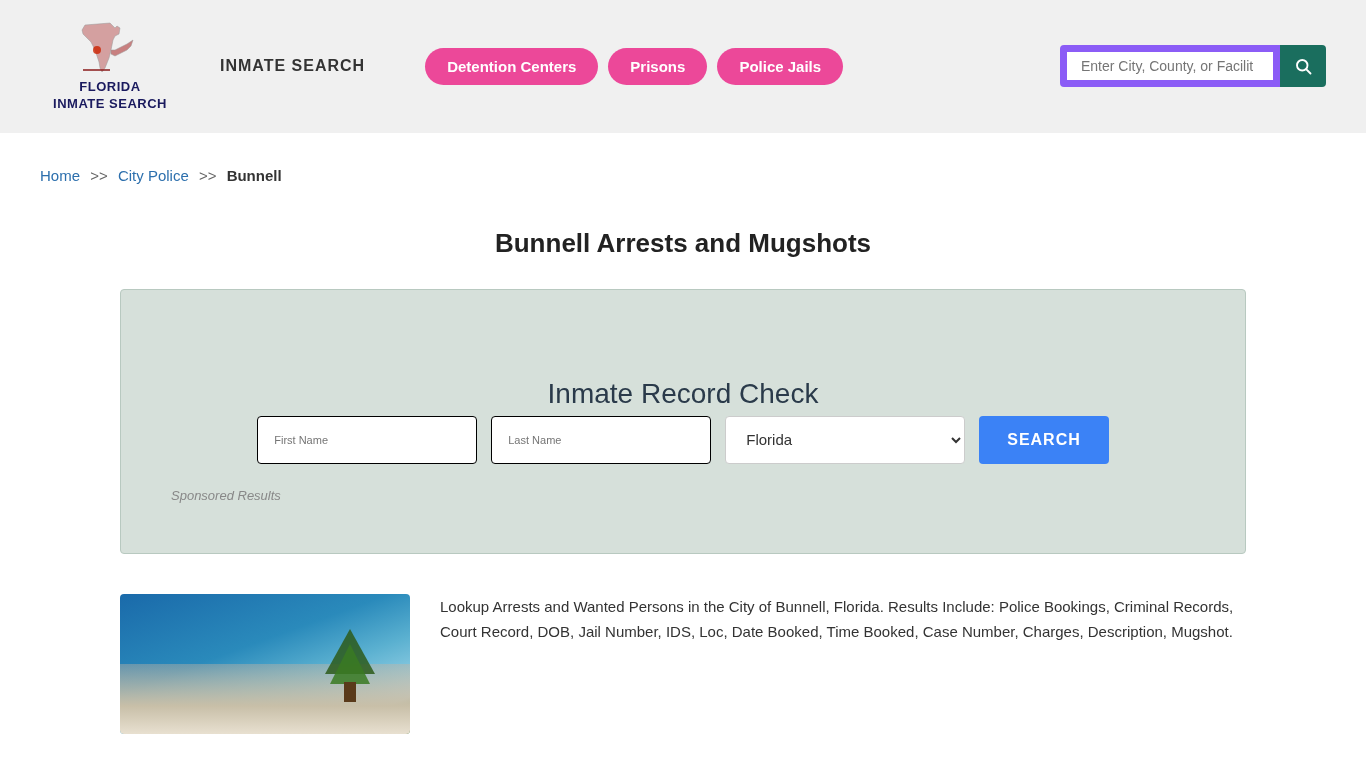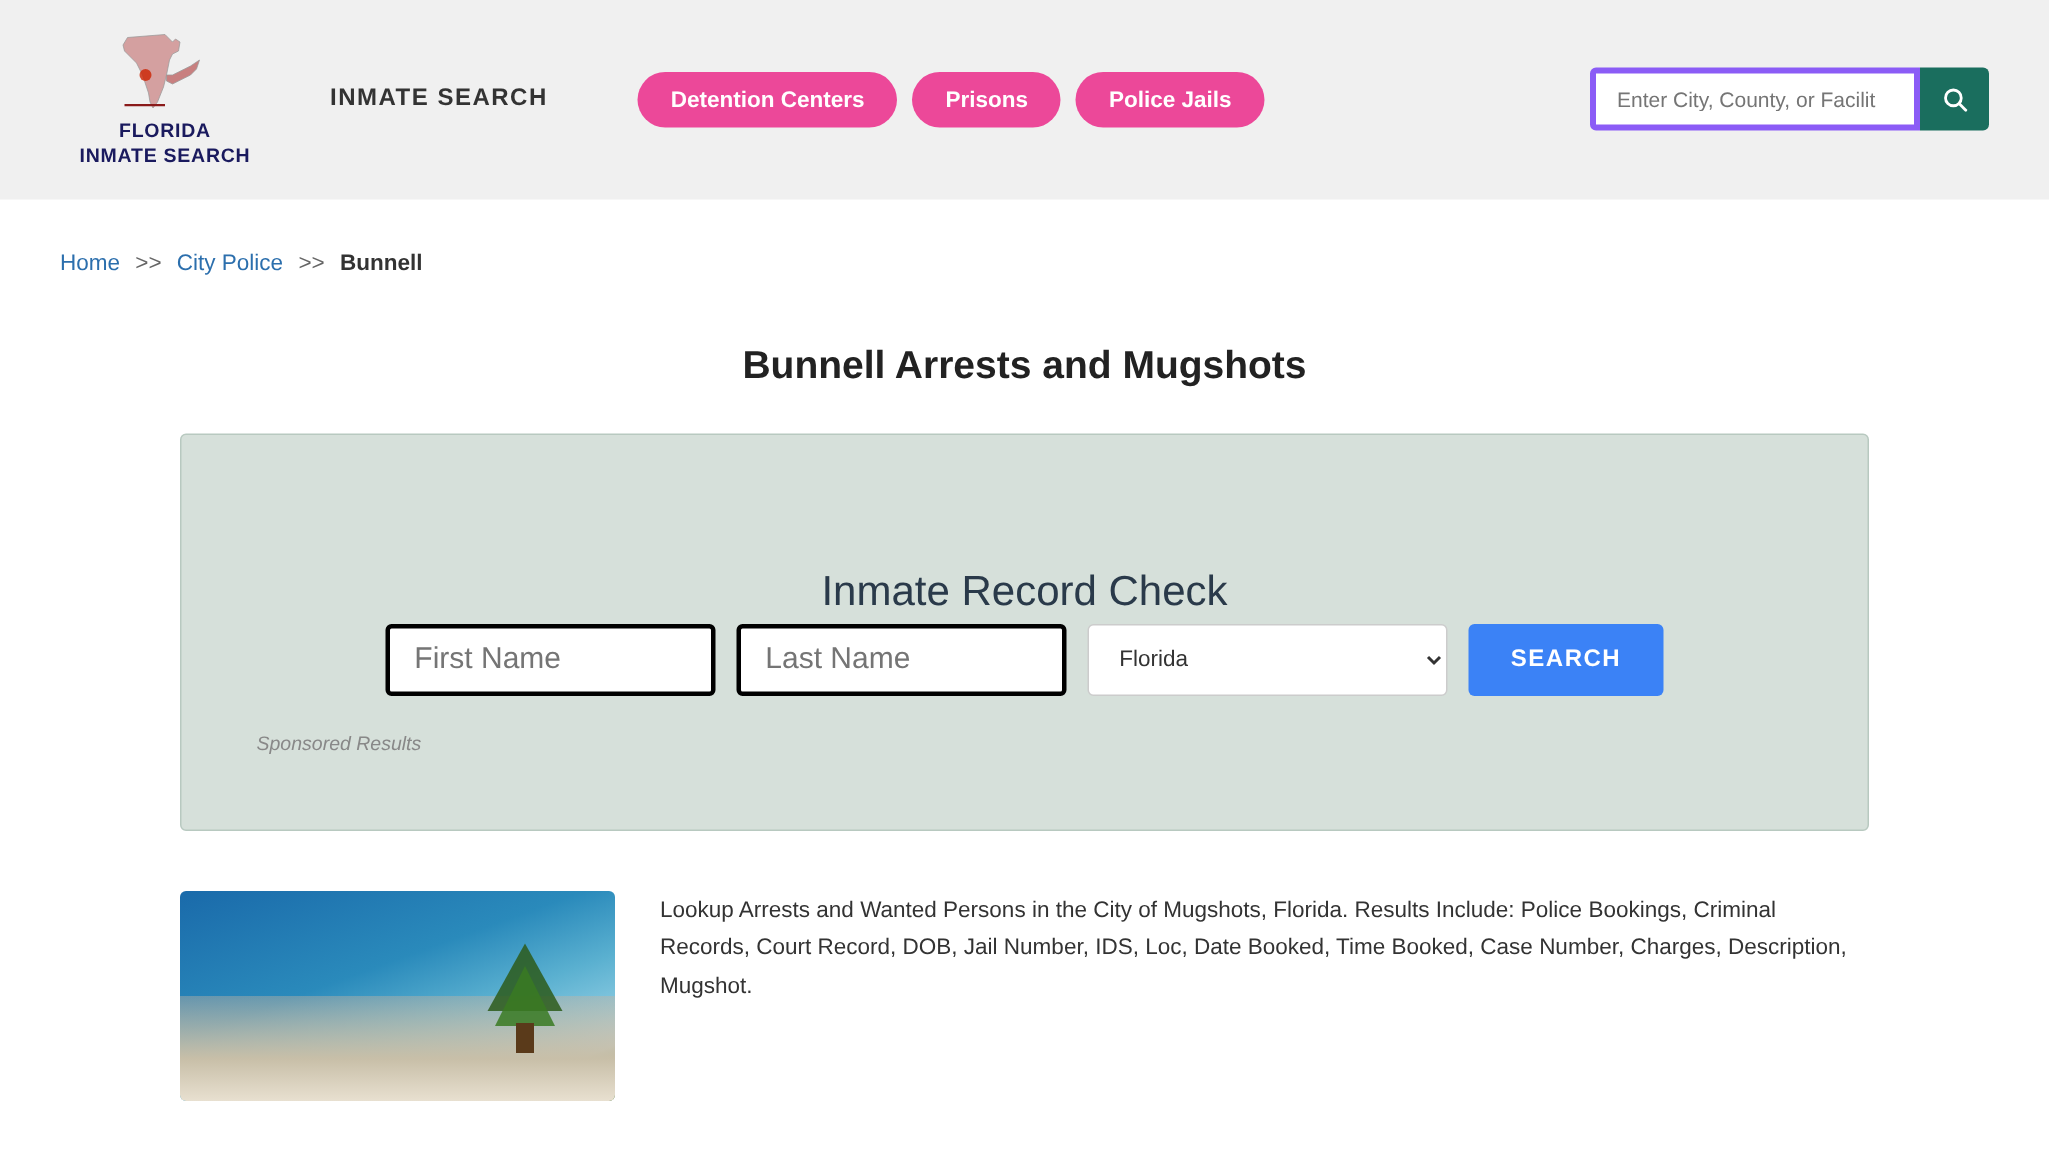--- a/index.html
+++ b/index.html
@@ -54,21 +54,21 @@
       font-weight: 600;
       cursor: pointer;
       white-space: nowrap;
     }
     .search-bar {
       display: flex;
       align-items: center;
       margin-left: auto;
     }
     .search-bar input {
-      border: 4px solid #8b5cf6;
+      border: 7px solid #8b5cf6;
       padding: 10px 14px;
       font-size: 14px;
       width: 220px;
       border-radius: 4px 0 0 4px;
       outline: none;
       height: 42px;
     }
     .search-bar button {
       background: #1a6e5e;
       border: none;
@@ -126,23 +126,23 @@
       margin-bottom: 30px;
     }
     .search-form {
       display: flex;
       gap: 14px;
       justify-content: center;
       align-items: center;
       flex-wrap: wrap;
     }
     .search-form input {
-      border: 3px solid #000000;
+      border: 1px solid #000000;
       padding: 12px 16px;
-      font-size: 20px;
+      font-size: 11px;
       width: 220px;
       border-radius: 4px;
       background: #fff;
       color: #888;
       height: 48px;
     }
     .search-form select {
       border: 1px solid #ccc;
       padding: 12px 16px;
       font-size: 15px;
@@ -285,14 +285,14 @@
 
 <div class="bottom-section">
   <div class="bottom-image">
     <div class="building-silhouette"></div>
     <svg class="tree-silhouette" viewBox="0 0 60 80">
       <polygon points="30,5 55,50 5,50" fill="#2d5a1a" opacity="0.85"></polygon>
       <polygon points="30,20 50,60 10,60" fill="#3a7a22" opacity="0.85"></polygon>
       <rect x="24" y="58" width="12" height="20" fill="#5a3a1a"></rect>
     </svg>
   </div>
-  <div class="bottom-text">Lookup Arrests and Wanted Persons in the City of Mugshots, Florida. Results Include: Police Bookings, Criminal Records, Court Record, DOB, Jail Number, IDS, Loc, Date Booked, Time Booked, Case Number, Charges, Description, Mugshot.</div>
+  <div class="bottom-text">Lookup Arrests and Wanted Persons in the City of Bunnell, Florida. Results Include: Police Bookings, Criminal Records, Court Record, DOB, Jail Number, IDS, Loc, Date Booked, Time Booked, Case Number, Charges, Description, Mugshot.</div>
 </div>
 
 </body></html>

